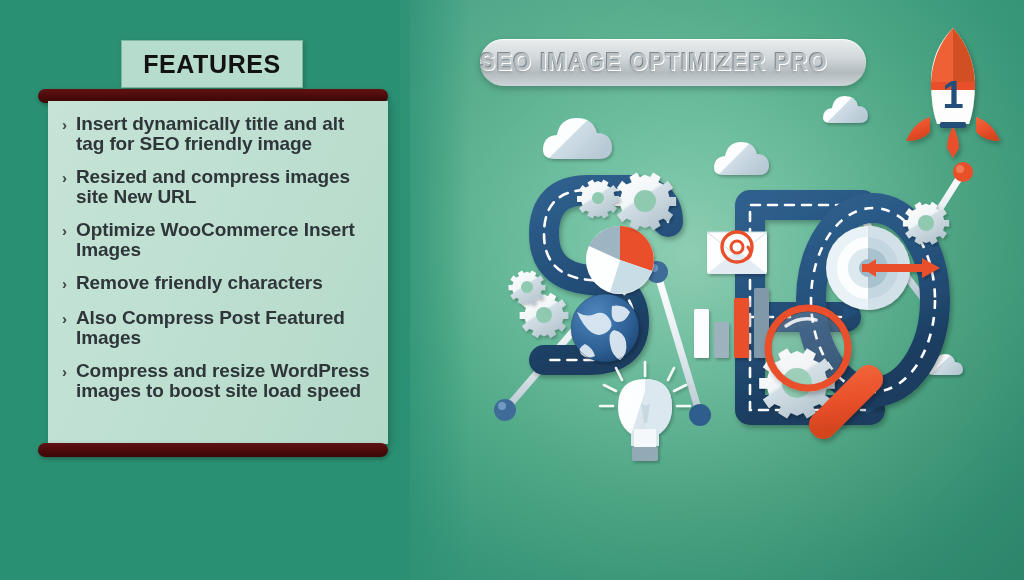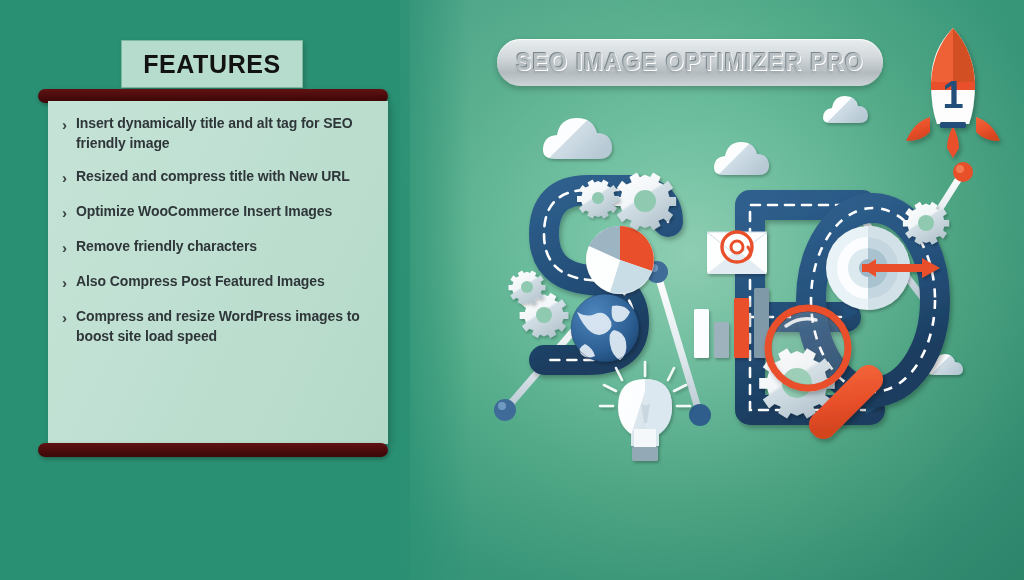--- a/index.html
+++ b/index.html
@@ -111,40 +111,39 @@
   .feat-chev {
     flex: 0 0 auto;
     width: 14px;
     font-size: 15px;
     line-height: 21px;
     color: #3a4245;
     font-weight: bold;
   }
   .feat-text {
     flex: 1 1 auto;
-    font-size: 14px;
+    font-size: 19px;
     line-height: 19.5px;
     font-weight: bold;
     color: #2f3639;
     letter-spacing: -0.1px;
   }
 
   
   .title-pill {
     position: absolute;
-    left: 497px;
+    left: 480px;
     top: 39px;
     width: 386px;
     height: 47px;
     border-radius: 24px;
     background: linear-gradient(to bottom, #e9edee 0%, #d3d9dc 38%, #b3bbbf 72%, #cdd4d7 100%);
     box-shadow: 0 3px 6px rgba(0,0,0,0.22), inset 0 1px 1px rgba(255,255,255,0.8);
     display: flex;
     align-items: center;
-    justify-content: center;
   }
   .title-pill span {
     font-size: 23px;
     font-weight: bold;
     letter-spacing: 1.3px;
     color: #b9c1c5;
     text-shadow:
       -1px -1px 0 #7d878c,
        1px  1px 0 #ffffff,
        0 2px 3px rgba(0,0,0,0.18);
@@ -169,21 +168,21 @@
 
   <div class="bar bar-top"></div>
 
   <div class="features-body">
     <div class="feat-item">
       <span class="feat-chev">›</span>
       <span class="feat-text">Insert dynamically title and alt tag for SEO friendly image</span>
     </div>
     <div class="feat-item">
       <span class="feat-chev">›</span>
-      <span class="feat-text">Resized and compress title with New URL</span>
+      <span class="feat-text">Resized and compress images site New URL</span>
     </div>
     <div class="feat-item">
       <span class="feat-chev">›</span>
       <span class="feat-text">Optimize WooCommerce Insert Images</span>
     </div>
     <div class="feat-item">
       <span class="feat-chev">›</span>
       <span class="feat-text">Remove friendly characters</span>
     </div>
     <div class="feat-item">

